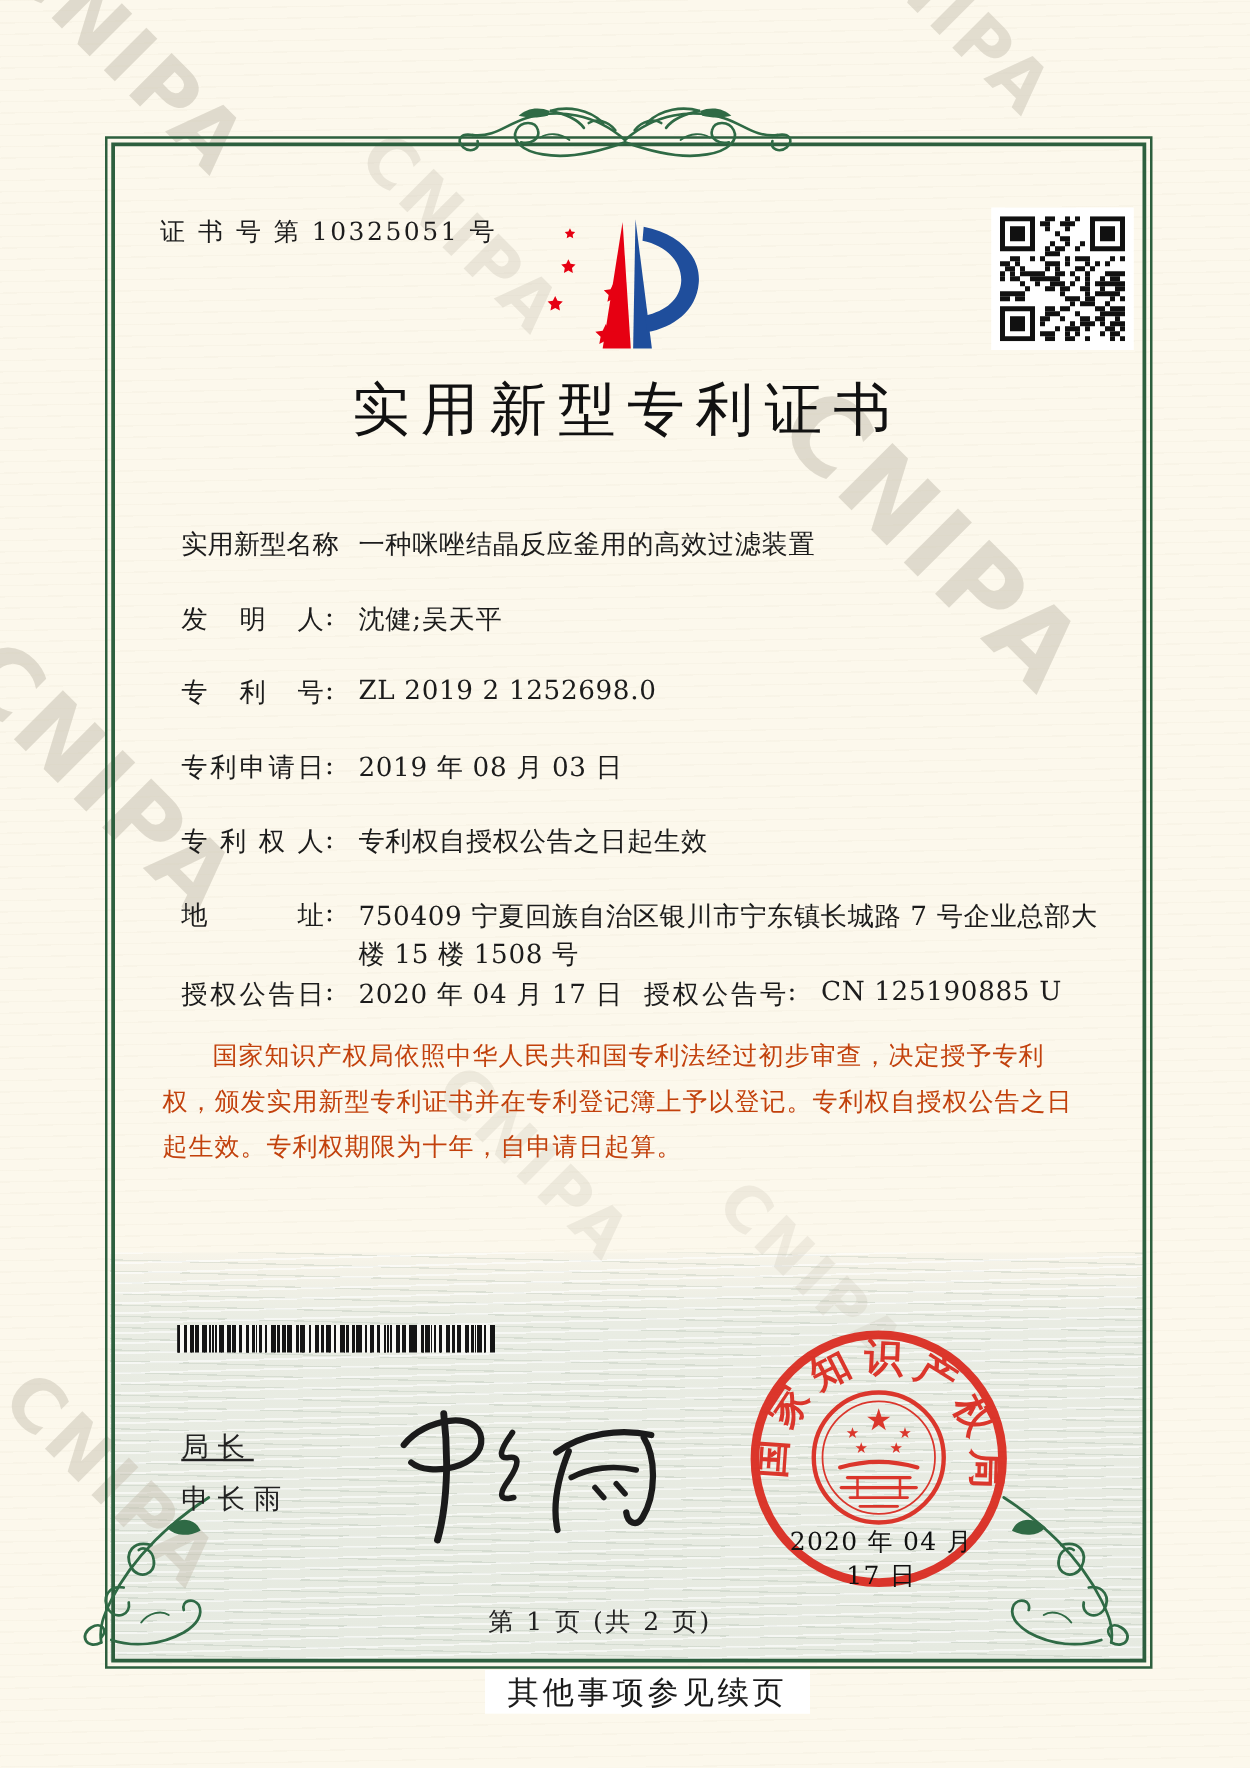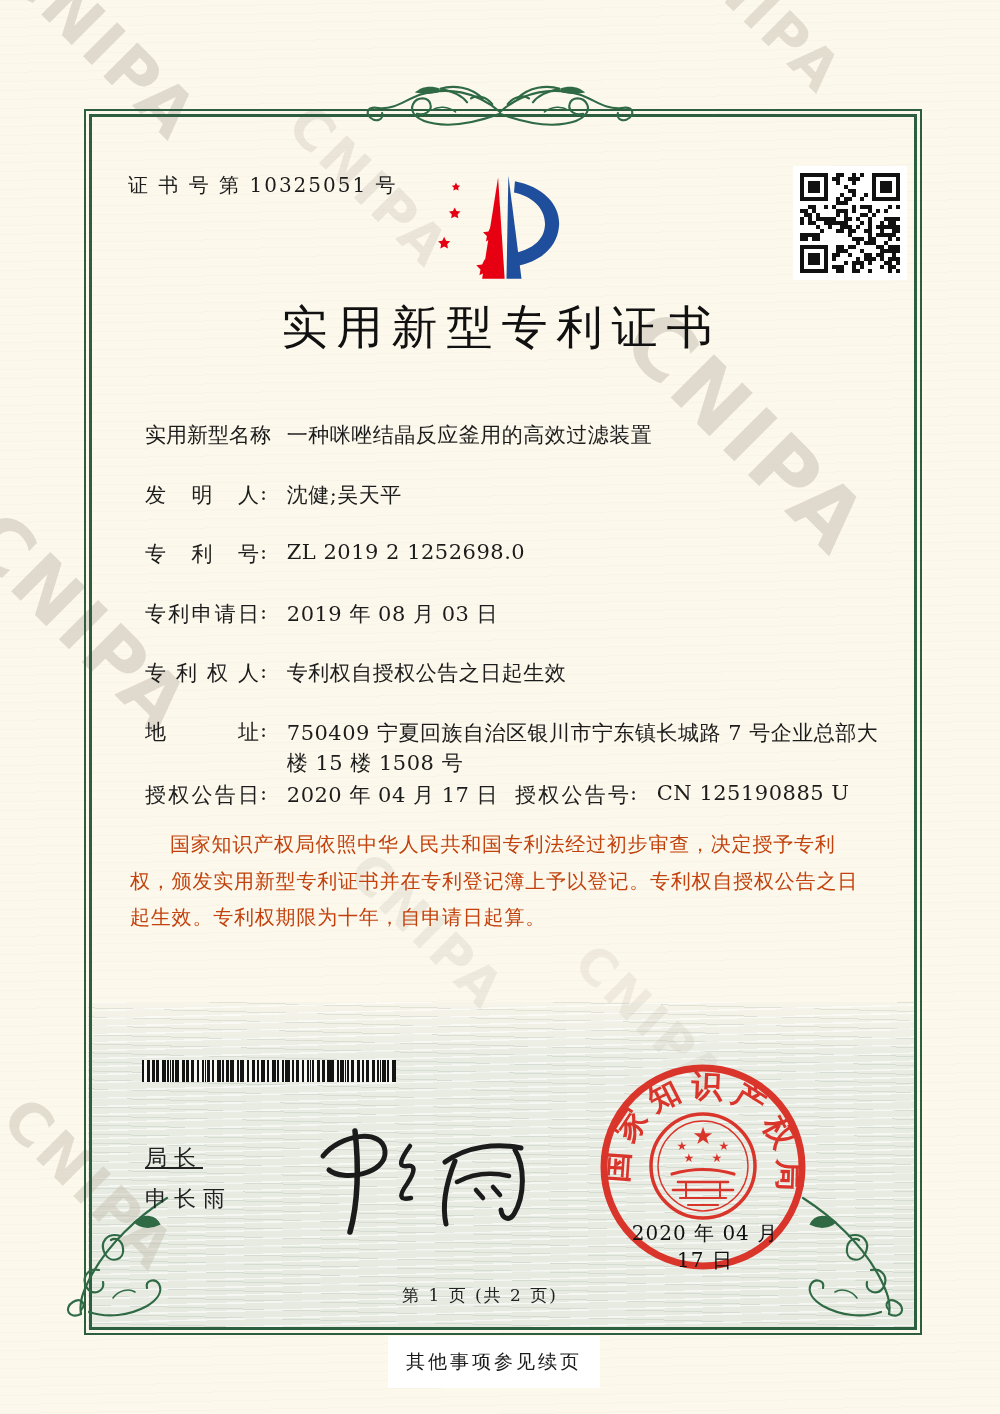--- a/index.html
+++ b/index.html
@@ -75,25 +75,25 @@
     font-family:"DejaVu Sans","Liberation Sans",sans-serif;color:#222;}
   .signature{position:absolute;left:295px;top:1106px;z-index:5;}
   
   .seal{position:absolute;left:598px;top:1062px;z-index:6;}
   .seal-date{
     position:absolute;left:616px;top:1220px;width:178px;z-index:7;
     text-align:center;font-size:20px;letter-spacing:1px;color:#111;
   }
   .page-info{
     position:absolute;left:85px;top:1284px;width:790px;z-index:5;
-    text-align:center;font-size:17px;letter-spacing:2px;color:#222;
+    text-align:center;font-size:20px;letter-spacing:2px;color:#222;
   }
   .cont-note{
     position:absolute;left:388px;top:1336px;z-index:5;
-    background:#ffffff;padding:13px 18px;font-size:19px;letter-spacing:3px;color:#1a1a1a;
+    background:#ffffff;padding:1px 18px;font-size:25px;letter-spacing:3px;color:#1a1a1a;
   }
   .ornament{position:absolute;z-index:4;pointer-events:none;}
   .orn-top{left:355px;top:78px;}
   .orn-bl{left:55px;top:1192px;}
   .orn-br{left:795px;top:1192px;transform:scaleX(-1);}
 </style>
 </head>
 <body>
 
 <div class="paper-texture"></div>

